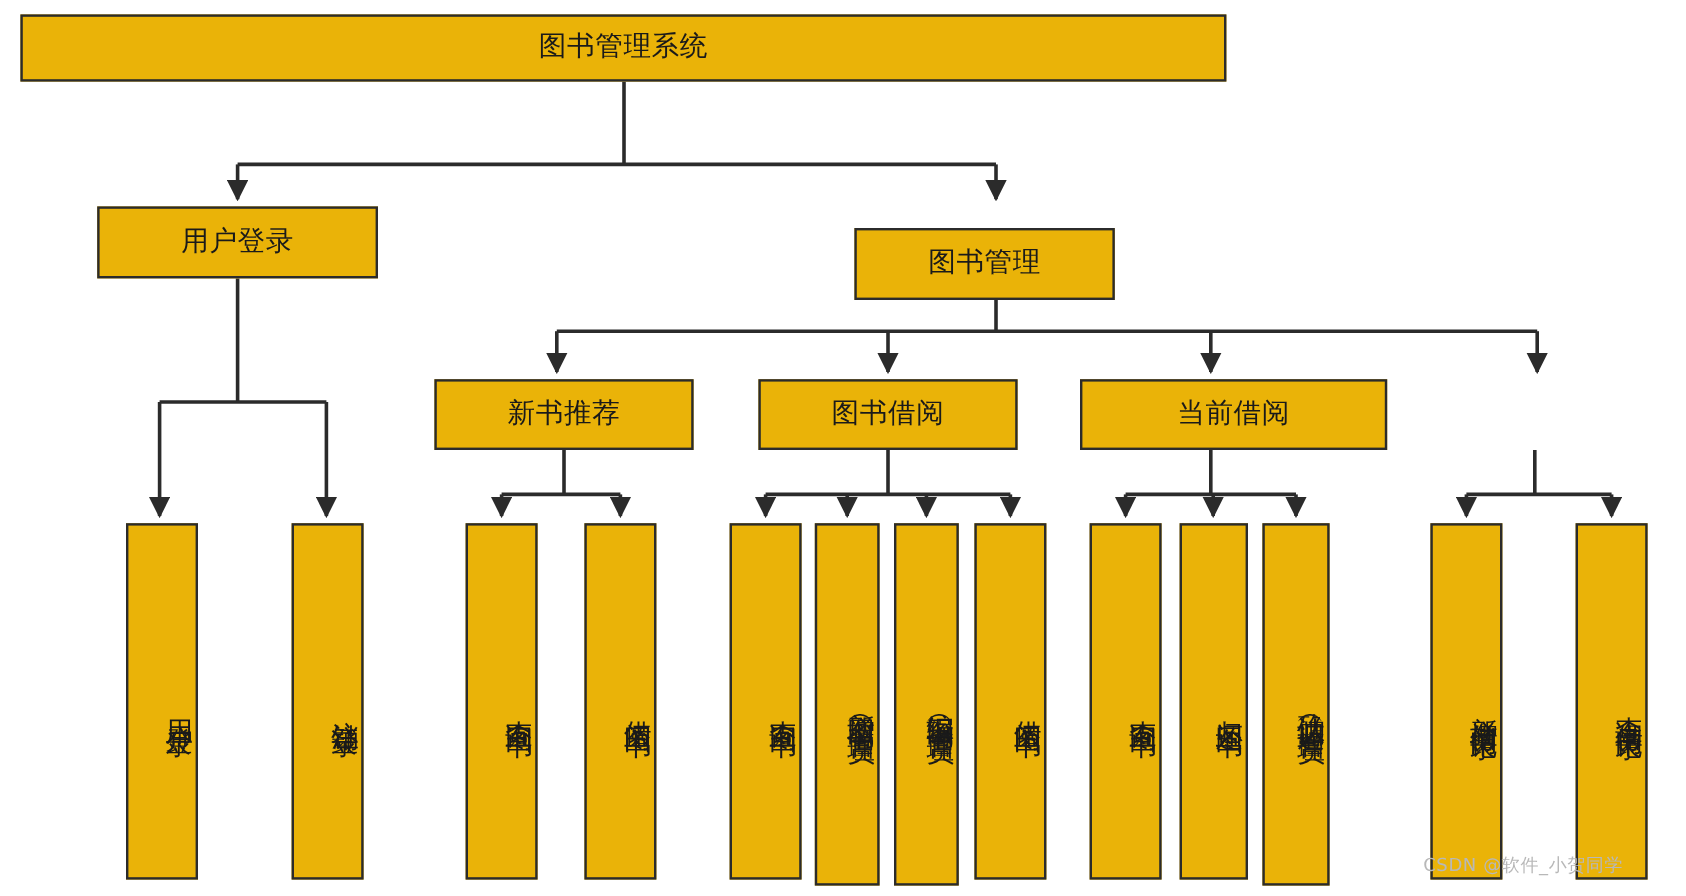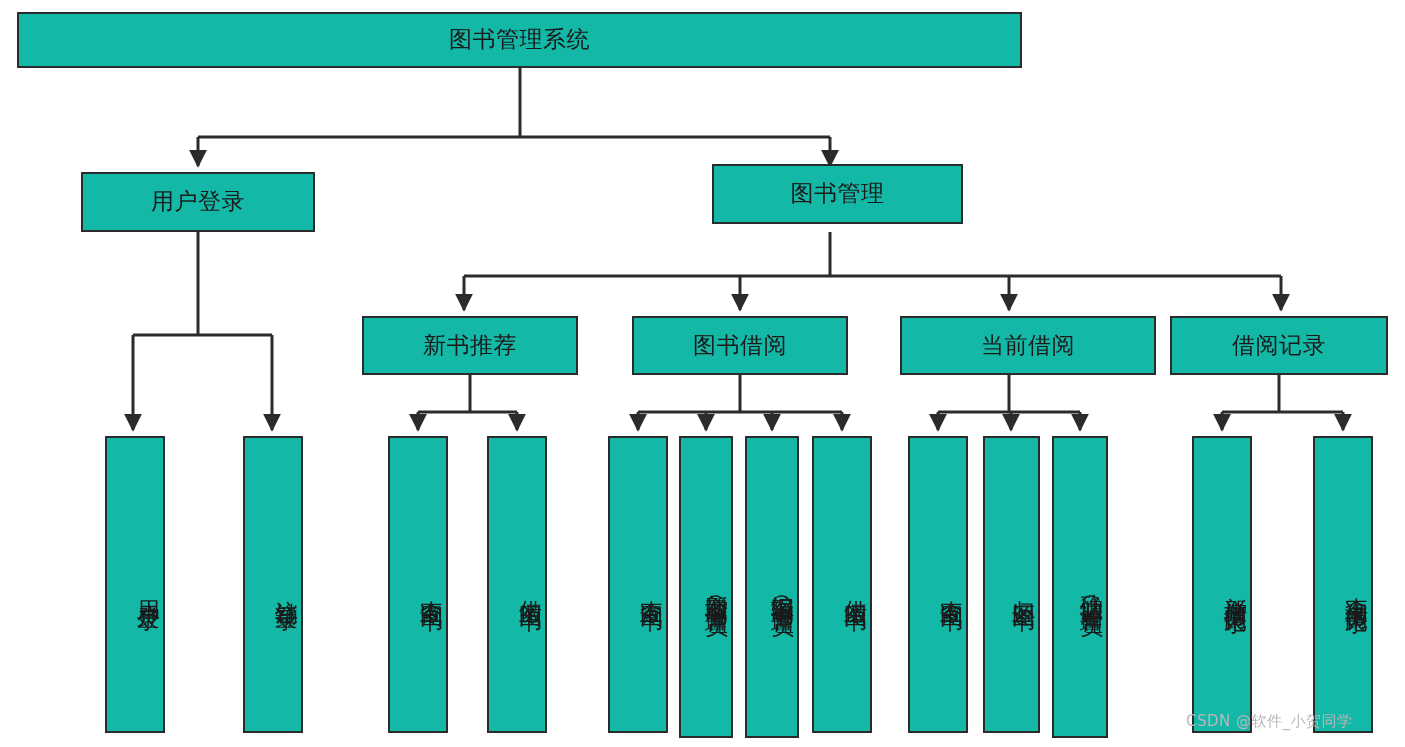--- a/index.html
+++ b/index.html
@@ -21,21 +21,21 @@
     position: absolute;
     top: 0;
     left: 0;
     width: 1405px;
     height: 747px;
   }
   .node-box {
     position: absolute;
     box-sizing: border-box;
     border: 2px solid #2b2b2b;
-    background: #14b8a6;
+    background: #eab308;
     display: flex;
     align-items: center;
     justify-content: center;
     color: #1a1a1a;
   }
   .node-h {
     font-size: 23px;
     line-height: 1.2;
     letter-spacing: 0.5px;
     white-space: nowrap;
@@ -119,29 +119,28 @@
       <path d="M 1222 412 L 1343 412"></path>
       <path d="M 1222 412 L 1222 430" marker-end="url(#arrow)"></path>
       <path d="M 1343 412 L 1343 430" marker-end="url(#arrow)"></path>
     </g>
   </svg>
 
   <div class="node-box node-h" style="left:17px; top:12px; width:1005px; height:56px;">图书管理系统</div>
 
   <div class="node-box node-h" style="left:81px; top:172px; width:234px; height:60px;">用户登录</div>
 
-  <div class="node-box node-h" style="left:712px; top:164px; width:251px; height:60px;">图书管理</div>
+  <div class="node-box node-h" style="left:712px; top:190px; width:217px; height:60px;">图书管理</div>
 
   <div class="node-box node-h" style="left:362px; top:316px; width:216px; height:59px;">新书推荐</div>
 
   <div class="node-box node-h" style="left:632px; top:316px; width:216px; height:59px;">图书借阅</div>
 
   <div class="node-box node-h" style="left:900px; top:316px; width:256px; height:59px;">当前借阅</div>
 
-  <div class="node-box node-h" style="left:1170px; top:316px; width:218px; height:59px;">借阅记录</div>
 
   <div class="node-box node-v" style="left:105px; top:436px; width:60px; height:297px;">用户登录</div>
 
   <div class="node-box node-v" style="left:243px; top:436px; width:60px; height:297px;">注销登录</div>
 
   <div class="node-box node-v" style="left:388px; top:436px; width:60px; height:297px;">查询图书</div>
 
   <div class="node-box node-v" style="left:487px; top:436px; width:60px; height:297px;">借阅图书</div>
 
   <div class="node-box node-v" style="left:608px; top:436px; width:60px; height:297px;">查询图书</div>

